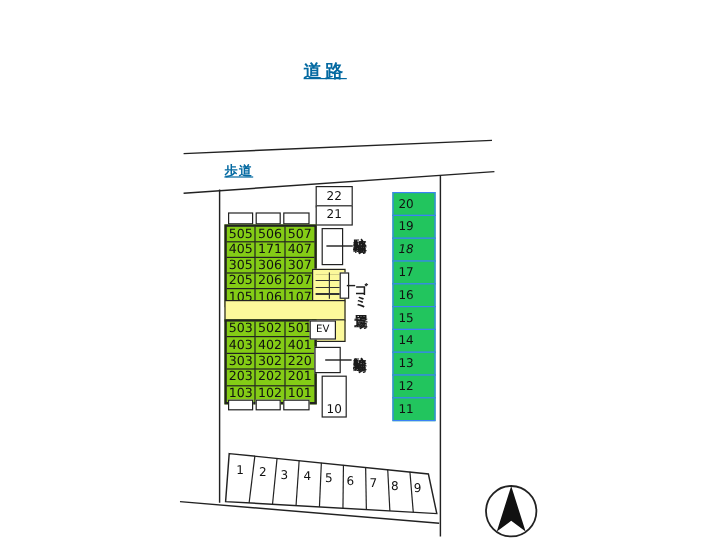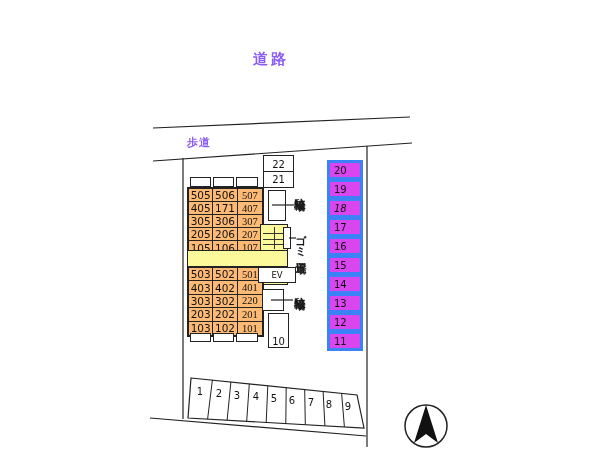--- a/index.html
+++ b/index.html
@@ -1,52 +1,52 @@
 <!DOCTYPE html>
 <html><head>
 <meta charset="utf-8">
 <style>
   html,body{margin:0;padding:0;background:#fff;}
   #plan{
     position:relative;width:600px;height:450px;background:#fff;overflow:hidden;
     font-family:"DejaVu Sans","Liberation Sans",sans-serif;color:#1a1a1a;
   }
   
-  .lbl{position:absolute;color:#8b5cf6;white-space:nowrap;}
+  .lbl{position:absolute;color:#0369a1;white-space:nowrap;text-decoration:underline;}
   .lbl-road{font-size:15px;letter-spacing:3px;font-weight:bold;}
   .lbl-side{font-size:11px;letter-spacing:1px;font-weight:bold;}
   .vlbl{
     position:absolute;writing-mode:vertical-rl;text-orientation:upright;
     font-size:11px;line-height:13px;letter-spacing:1px;font-weight:bold;color:#1a1a1a;
   }
   
   .grid{
     position:absolute;display:grid;grid-template-columns:repeat(3,1fr);grid-auto-rows:1fr;
-    background:#fdba74;border:2px solid #222;
+    background:#84cc16;border:2px solid #222;
   }
   .cell{
     display:flex;align-items:center;justify-content:center;
     border-right:1px solid #222;border-bottom:1px solid #222;
     font-size:10.5px;color:#111;
   }
-  .cell:nth-child(3n){border-right:none;font-family:Liberation Serif, serif;}
+  .cell:nth-child(3n){border-right:none;}
   .cell:nth-child(n+13){border-bottom:none;}
   .ybox{position:absolute;background:#fcf99b;border:1.5px solid #222;box-sizing:border-box;}
   .wbox{
     position:absolute;background:#fff;border:1px solid #222;box-sizing:border-box;
     display:flex;align-items:center;justify-content:center;font-size:10px;color:#111;
   }
   .balc{position:absolute;background:#fff;border:1px solid #222;box-sizing:border-box;}
   .stairs-hatch{
     position:absolute;left:2px;right:2px;top:4px;bottom:3px;
     background:repeating-linear-gradient(to bottom,transparent 0 4.5px,#333 4.5px 5.5px);
   }
   .stairs-rail{position:absolute;left:50%;top:2px;bottom:2px;width:1px;background:#333;}
   .rcol-box{
-    position:absolute;left:327px;width:36px;height:20px;background:#d946ef;border:3px solid #3b82f6;
+    position:absolute;left:327px;width:36px;height:20px;background:#22c55e;border:1px solid #3b82f6;
     box-sizing:border-box;display:flex;align-items:center;font-size:10px;padding-left:4px;color:#111;
   }
   .space10{align-items:flex-end;justify-content:center;padding-bottom:0;}
   svg.overlay{position:absolute;left:0;top:0;z-index:6;pointer-events:none;}
   svg .num{font-size:10px;fill:#111;font-family:"DejaVu Sans","Liberation Sans",sans-serif;}
 </style>
 </head>
 <body>
 
 <div id="plan">
@@ -102,21 +102,21 @@
     <div class="cell">201</div>
     <div class="cell">103</div>
     <div class="cell">102</div>
     <div class="cell">101</div>
   </div>
 
   <div class="balc" style="left:190px;top:333px;width:21px;height:9px;"></div>
   <div class="balc" style="left:213px;top:333px;width:21px;height:9px;"></div>
   <div class="balc" style="left:236px;top:333px;width:22px;height:9px;"></div>
 
-  <div class="wbox" style="left:258px;top:267px;width:38px;height:16px;font-size:8.5px;">EV</div>
+  <div class="wbox" style="left:258px;top:267px;width:22px;height:16px;font-size:8.5px;">EV</div>
 
   <div class="wbox" style="left:268px;top:190px;width:18px;height:31px;"></div>
   <div class="wbox" style="left:283px;top:227px;width:8px;height:22px;"></div>
   <div class="wbox" style="left:262px;top:289px;width:22px;height:22px;"></div>
 
   <div class="wbox space10" style="left:268px;top:313px;width:21px;height:35px;">10</div>
 
   <div class="rcol-box" style="top:160px;">20</div>
   <div class="rcol-box" style="top:179px;">19</div>
   <div class="rcol-box" style="top:198px;font-style:italic;">18</div>

